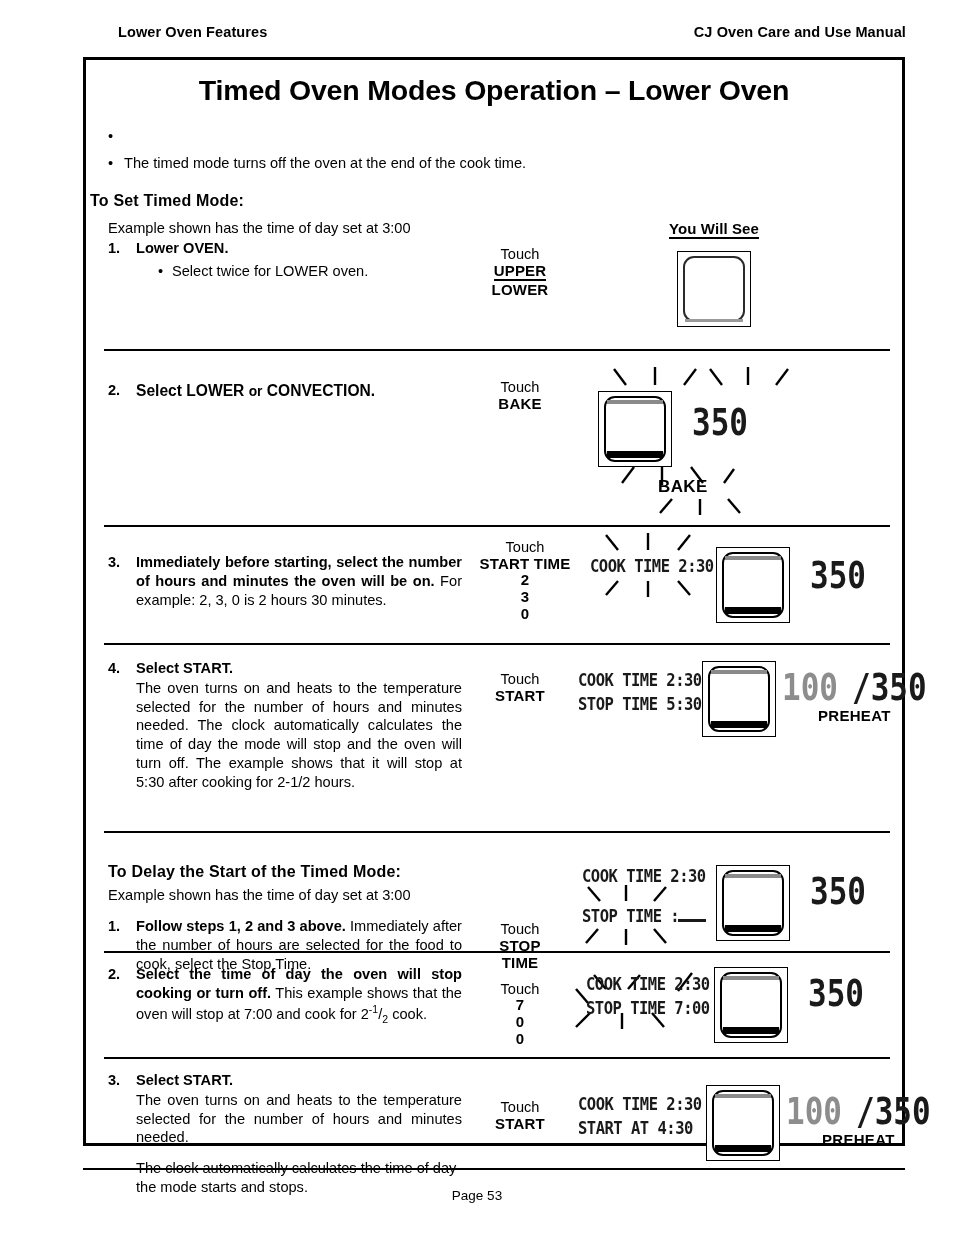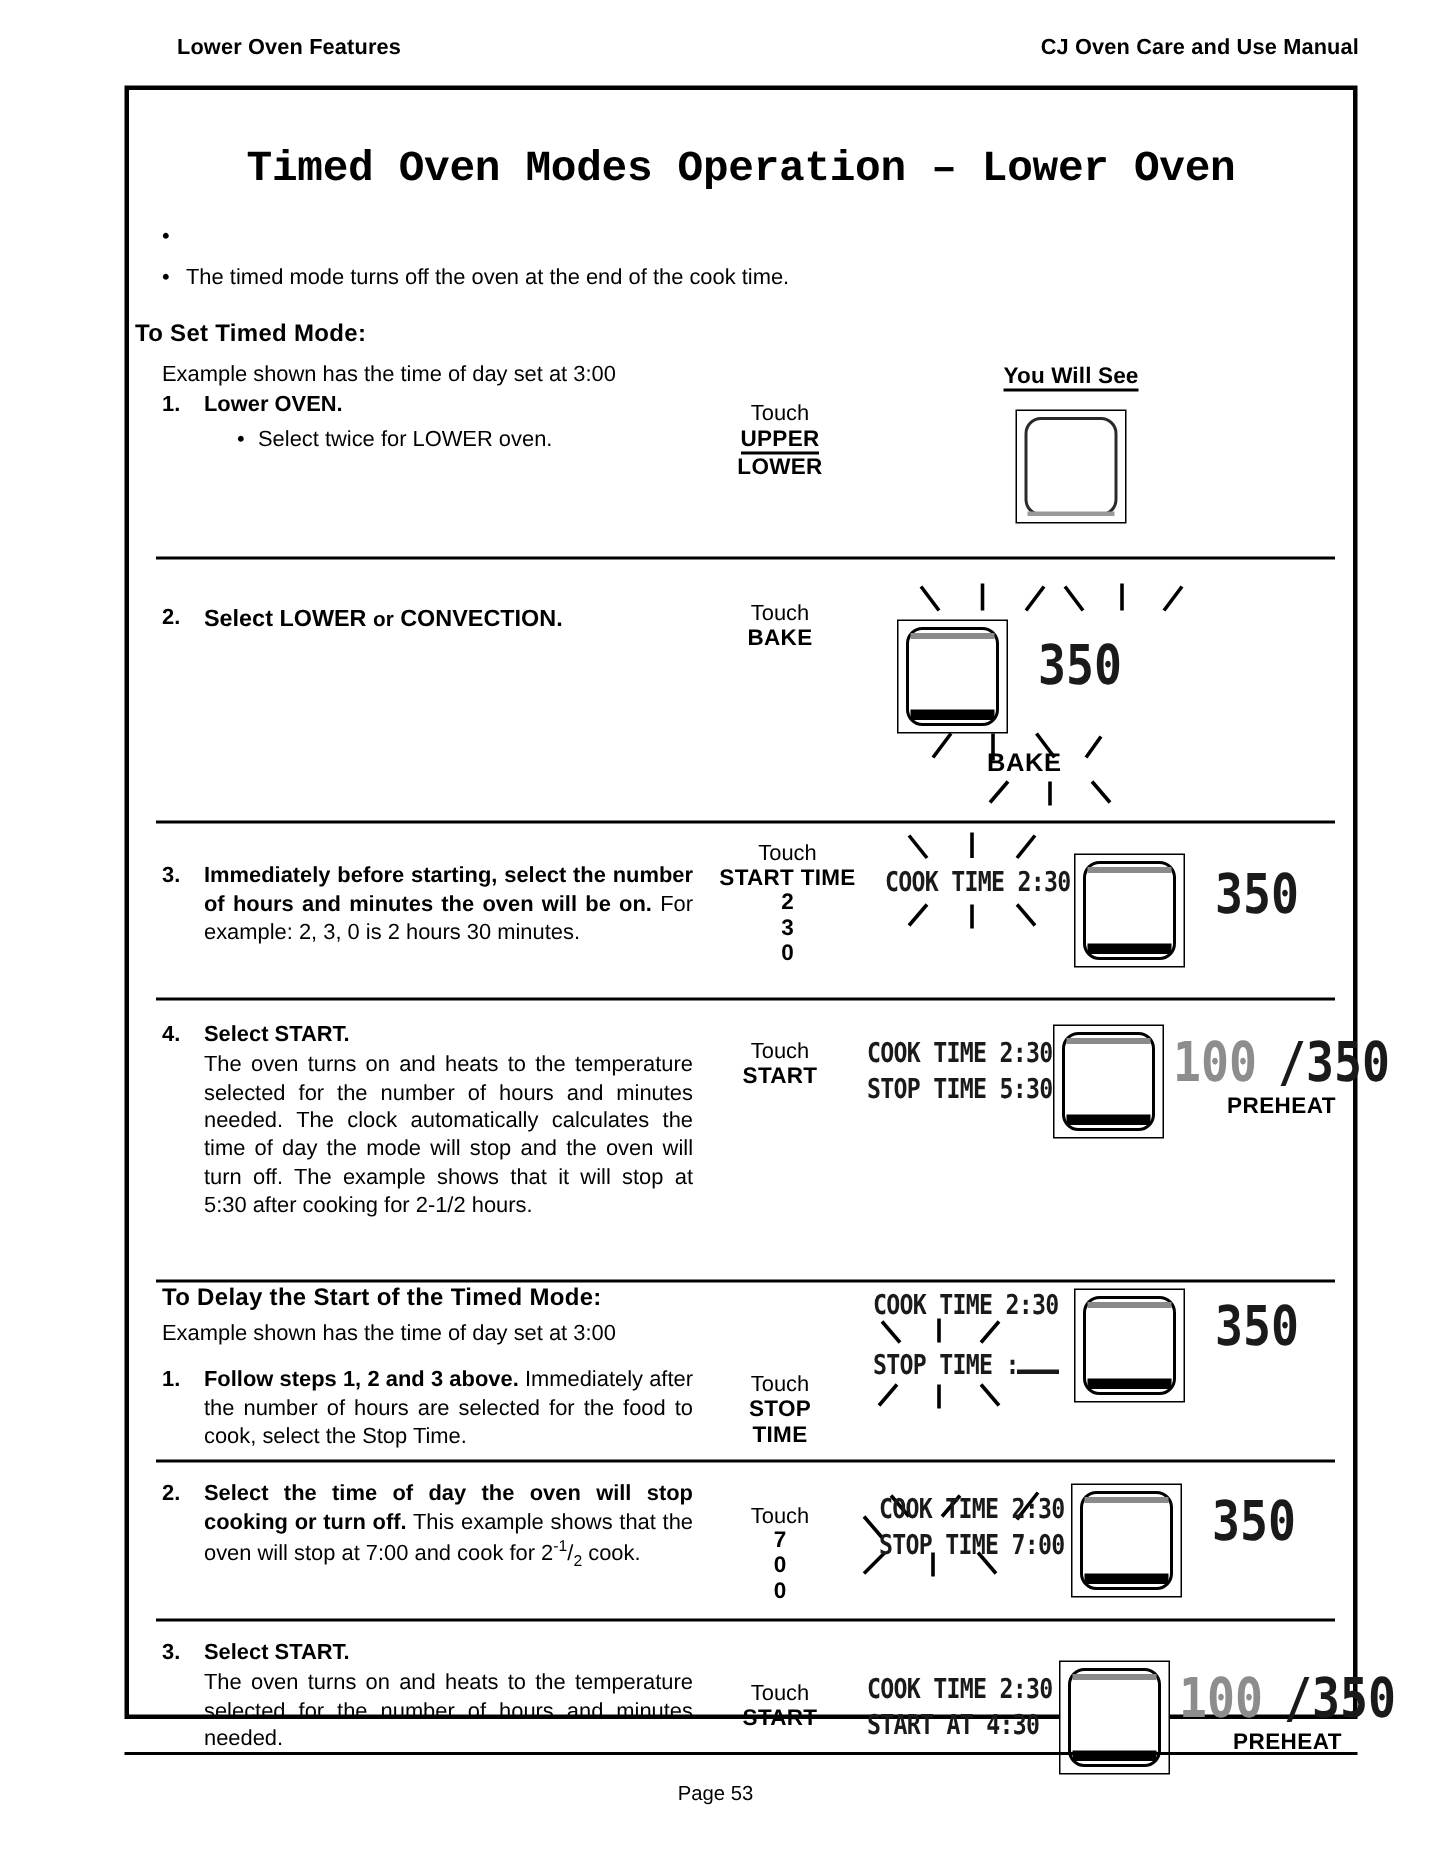--- a/index.html
+++ b/index.html
@@ -30,22 +30,21 @@
     border: 3px solid #000;
     background: #fff;
   }
 
   
   .page-title {
     text-align: center;
     font-size: 28.5px;
     font-weight: bold;
     letter-spacing: -0.2px;
-    margin-top: 36px;
-    font-family: Liberation Mono, monospace;
+    margin-top: 14px;
   }
 
   
   .intro { margin: 20px 0 0 22px; }
   .bullet-row { display: flex; font-size: 14.6px; margin-bottom: 9px; line-height: 1.25; }
   .bullet-row .dot { width: 16px; flex: 0 0 16px; }
 
   
   .sect-head {
     margin: 20px 0 0 4px;
@@ -359,21 +358,21 @@
               <span class="lcd lcd-big gray">100</span>
               <span class="lcd lcd-big" style="margin-left:14px;">/350</span>
             </div>
             <div style="text-align:center;font-size:15px;font-weight:bold;letter-spacing:.3px;margin-top:2px;">PREHEAT</div>
           </div>
         </div>
       </div>
     </div>
   </div>
 
-  <div class="row divider-top" style="margin-top:4px;padding-top:4px;height:118px;">
+  <div class="row divider-top" style="margin-top:4px;padding-top:32px;height:118px;">
     <div class="col-text">
       <div class="sect-head" style="margin:0;">To Delay the Start of the Timed Mode:</div>
       <div style="font-size:14.6px;margin-top:6px;">Example shown has the time of day set at 3:00</div>
       <div class="step just" style="margin-top:14px;">
         <span class="num">1.</span>
         <span class="body">
           <b>Follow steps 1, 2 and 3 above.</b><span> Immediately after the number of hours are selected for the food to cook,  select the Stop Time.</span>
         </span>
       </div>
     </div>
@@ -465,20 +464,21 @@
     </div>
   </div>
 
   <div class="row divider-top" style="margin-top:2px;padding-top:14px;height:140px;">
     <div class="col-text">
       <div class="step">
         <span class="num">3.</span>
         <span class="body">
           <b>Select START.</b>
           <div class="just" style="margin-top:1px;">The oven turns on and heats to the temperature selected for the number of hours and minutes needed.</div>
+          <div style="margin-top:12px;">The clock automatically calculates the time of day the mode starts and stops.</div>
         </span>
       </div>
     </div>
 
     <div class="col-touch" style="padding-top:28px;">
       <div class="touch-word">Touch</div>
       <div class="touch-key">START</div>
     </div>
 
     <div class="col-see">

